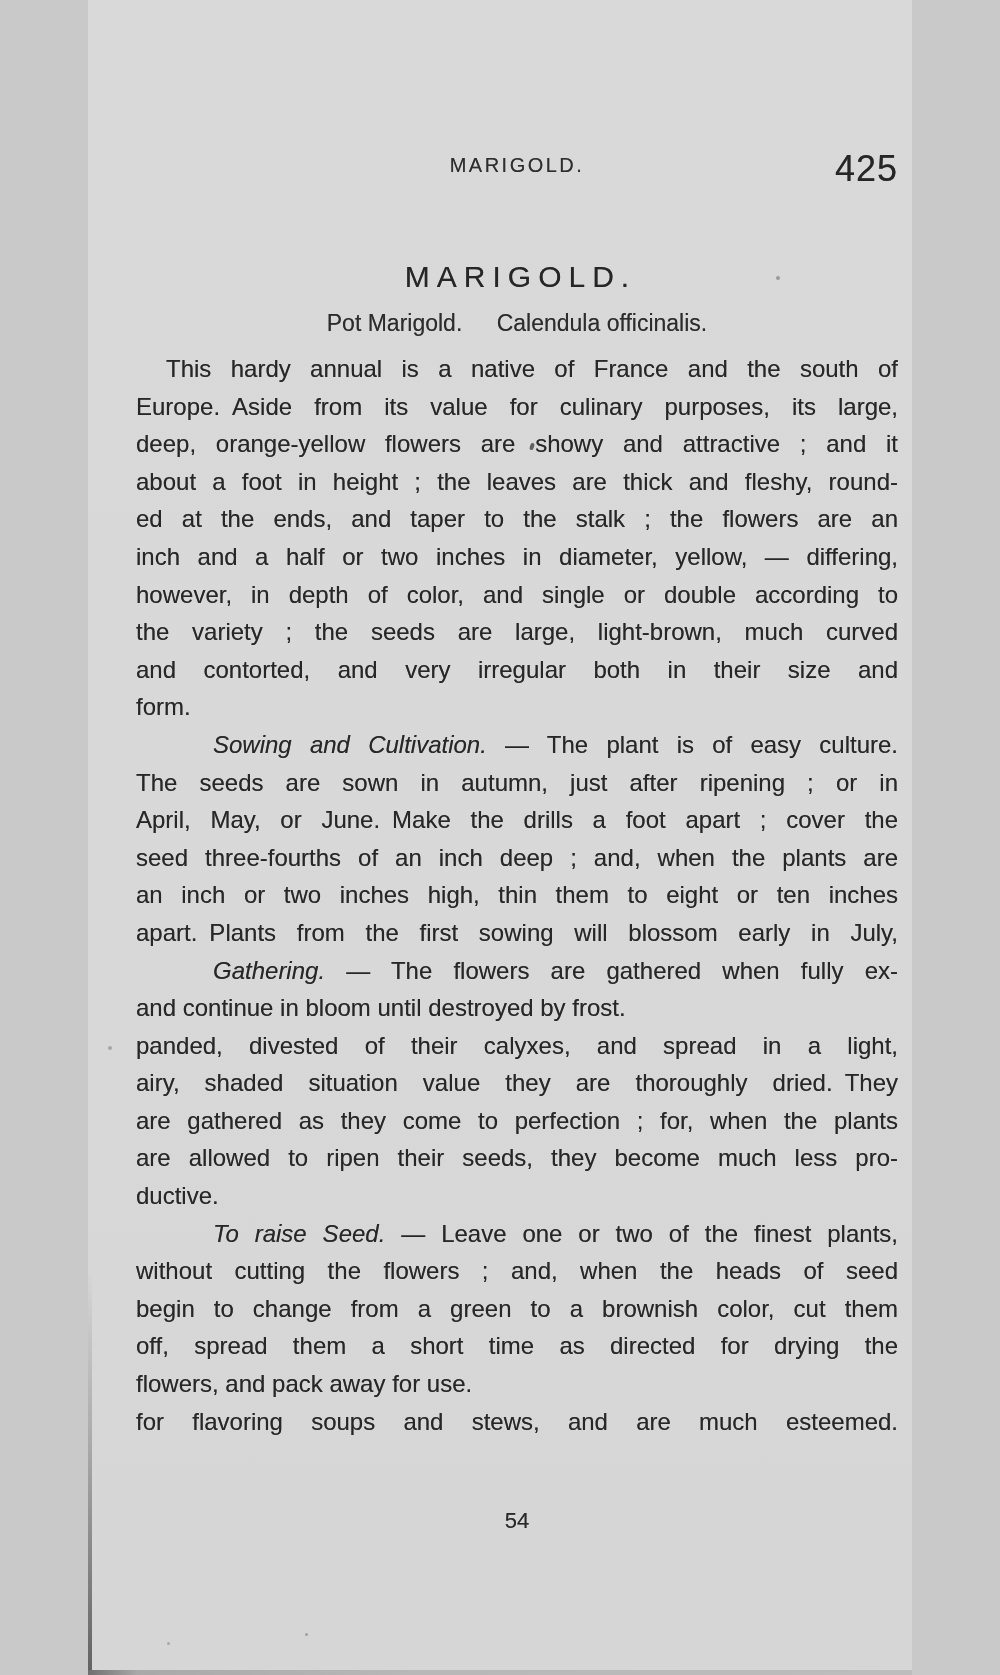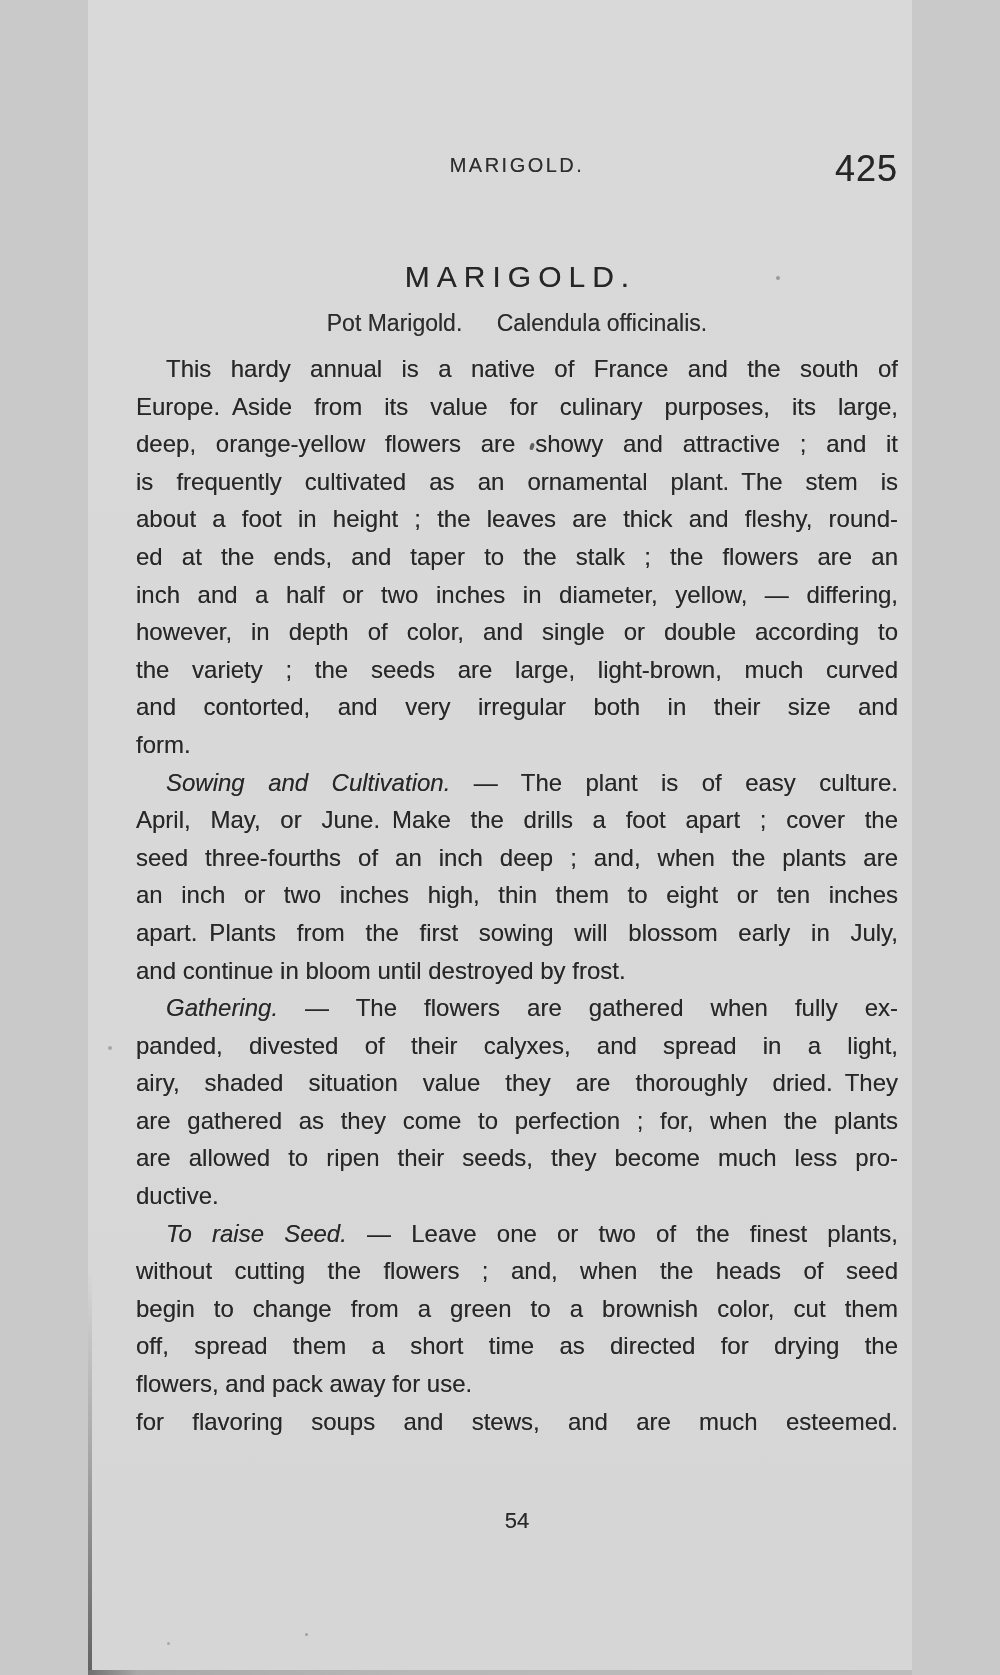--- a/index.html
+++ b/index.html
@@ -79,21 +79,21 @@
     text-shadow: 0 0 0.6px rgba(40,40,40,0.5);
   }
   .line {
     text-align: justify;
     text-align-last: justify;
     height: 37.6px;
     white-space: normal;
   }
   .line.indent { padding-left: 30px; }
   .line.left { text-align-last: left; }
-  .lead { font-style: italic; }
+  .lead { font-style: italic; margin-left: 47px; }
   
   .signature {
     top: 1508px;
     text-align: center;
     font-size: 22px;
     color: #2a2a2a;
     text-shadow: 0 0 0.6px rgba(40,40,40,0.55);
   }
   
   .left-edge-shadow {
@@ -138,35 +138,35 @@
 
   <div class="column subtitle">
     <span class="common">Pot Marigold.</span>
     <span class="latin">Calendula officinalis.</span>
   </div>
 
   <main class="column body-text" id="body-text">
       <div class="line indent">This hardy annual is a native of France and the south of</div>
       <div class="line">Europe. Aside from its value for culinary purposes, its large,</div>
       <div class="line">deep, orange-yellow flowers are showy and attractive ; and it</div>
-      <div class="line">is frequently cultivated as an ornamental plant. The stem is</div>
       <div class="line">about a foot in height ; the leaves are thick and fleshy, round-</div>
       <div class="line">ed at the ends, and taper to the stalk ; the flowers are an</div>
       <div class="line">inch and a half or two inches in diameter, yellow, — differing,</div>
       <div class="line">however, in depth of color, and single or double according to</div>
       <div class="line">the variety ; the seeds are large, light-brown, much curved</div>
       <div class="line">and contorted, and very irregular both in their size and</div>
       <div class="line left">form.</div>
       <div class="line indent"><span class="lead">Sowing and Cultivation.</span> — The plant is of easy culture.</div>
+      <div class="line">The seeds are sown in autumn, just after ripening ; or in</div>
       <div class="line">April, May, or June. Make the drills a foot apart ; cover the</div>
       <div class="line">seed three-fourths of an inch deep ; and, when the plants are</div>
       <div class="line">an inch or two inches high, thin them to eight or ten inches</div>
       <div class="line">apart. Plants from the first sowing will blossom early in July,</div>
+      <div class="line indent"><span class="lead">Gathering.</span> — The flowers are gathered when fully ex-</div>
       <div class="line left">and continue in bloom until destroyed by frost.</div>
-      <div class="line indent"><span class="lead">Gathering.</span> — The flowers are gathered when fully ex-</div>
       <div class="line">panded, divested of their calyxes, and spread in a light,</div>
       <div class="line">airy, shaded situation value they are thoroughly dried. They</div>
       <div class="line">are gathered as they come to perfection ; for, when the plants</div>
       <div class="line">are allowed to ripen their seeds, they become much less pro-</div>
       <div class="line left">ductive.</div>
       <div class="line indent"><span class="lead">To raise Seed.</span> — Leave one or two of the finest plants,</div>
       <div class="line">without cutting the flowers ; and, when the heads of seed</div>
       <div class="line">begin to change from a green to a brownish color, cut them</div>
       <div class="line">off, spread them a short time as directed for drying the</div>
       <div class="line left">flowers, and pack away for use.</div>

